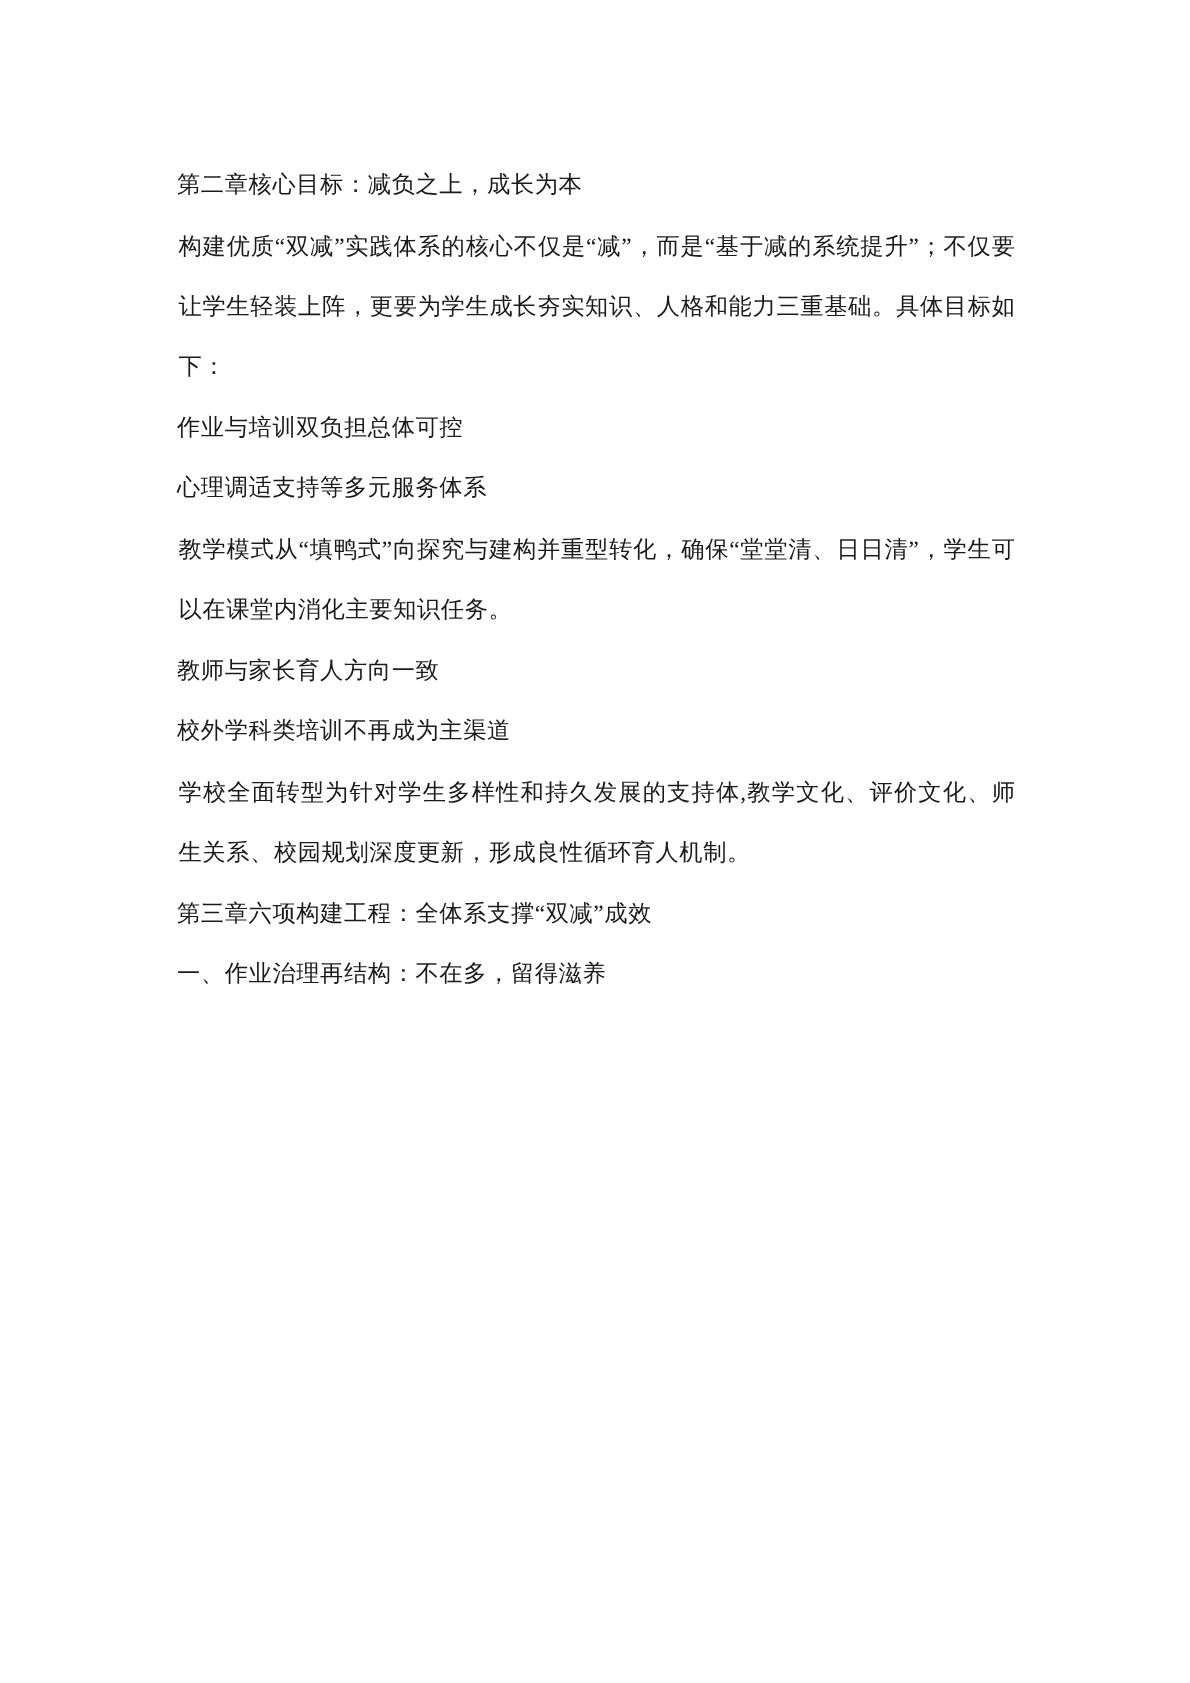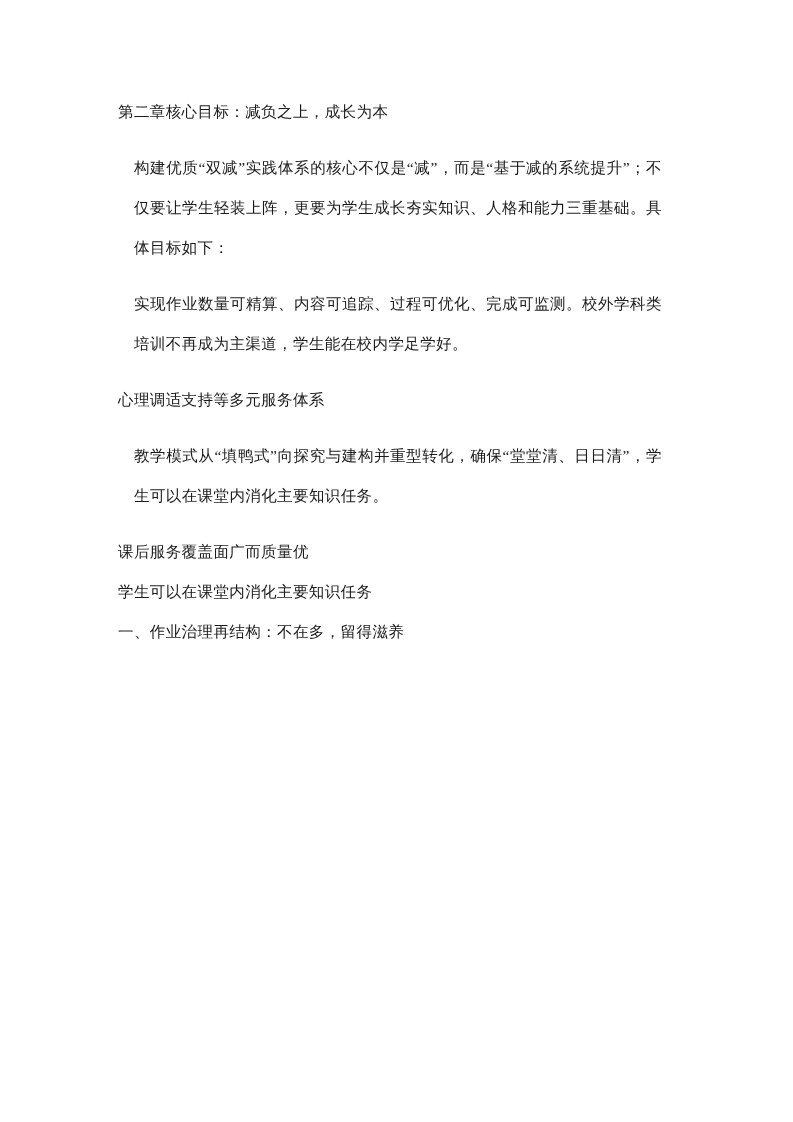--- a/index.html
+++ b/index.html
@@ -12,47 +12,49 @@
     width: 793px;
     height: 1122px;
     background: #ffffff;
     box-sizing: border-box;
     overflow: hidden;
     font-family: "Liberation Serif", "DejaVu Serif", serif;
   }
   .content {
     position: absolute;
     left: 118px;
-    top: 92px;
+    top: 104px;
     width: 560px;
   }
   .para {
     font-size: 15.5px;
     line-height: 40px;
     color: #1a1a1a;
     letter-spacing: 0.4px;
     text-align: justify;
-    margin: 16px;
+    margin: 1px;
     white-space: pre-wrap;
   }
   .heading {
     font-size: 15.5px;
     line-height: 40px;
     color: #1a1a1a;
     letter-spacing: 0.4px;
     margin: 0;
   }
 </style>
 </head>
 <body>
 
 <div class="page">
   <div class="content">
     <p class="heading">第二章核心目标：减负之上，成长为本</p>
     <p class="para">构建优质“双减”实践体系的核心不仅是“减”，而是“基于减的系统提升”；不仅要让学生轻装上阵，更要为学生成长夯实知识、人格和能力三重基础。具体目标如下：</p>
-    <p class="para">实现作业数量可精算、内容可追踪、过程可优化、完成可监测。校外学科类培训不再成为主渠道，学生能在校内学足学好。</p>
+    <p class="heading">作业与培训双负担总体可控</p>
     <p class="heading">心理调适支持等多元服务体系</p>
     <p class="para">教学模式从“填鸭式”向探究与建构并重型转化，确保“堂堂清、日日清”，学生可以在课堂内消化主要知识任务。</p>
-    <p class="heading">课后服务覆盖面广而质量优</p>
-    <p class="heading">学生可以在课堂内消化主要知识任务</p>
+    <p class="heading">教师与家长育人方向一致</p>
+    <p class="heading">校外学科类培训不再成为主渠道</p>
+    <p class="para">学校全面转型为针对学生多样性和持久发展的支持体,教学文化、评价文化、师生关系、校园规划深度更新，形成良性循环育人机制。</p>
+    <p class="heading">第三章六项构建工程：全体系支撑“双减”成效</p>
     <p class="heading">一、作业治理再结构：不在多，留得滋养</p>
   </div>
 </div>
 
 </body></html>

